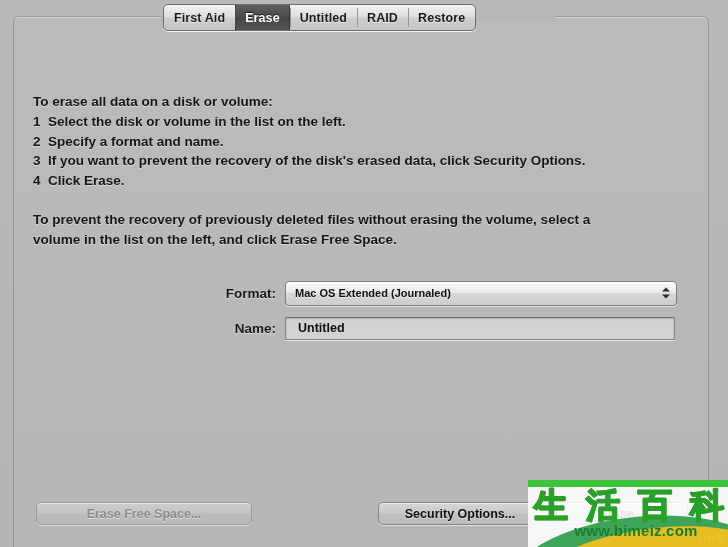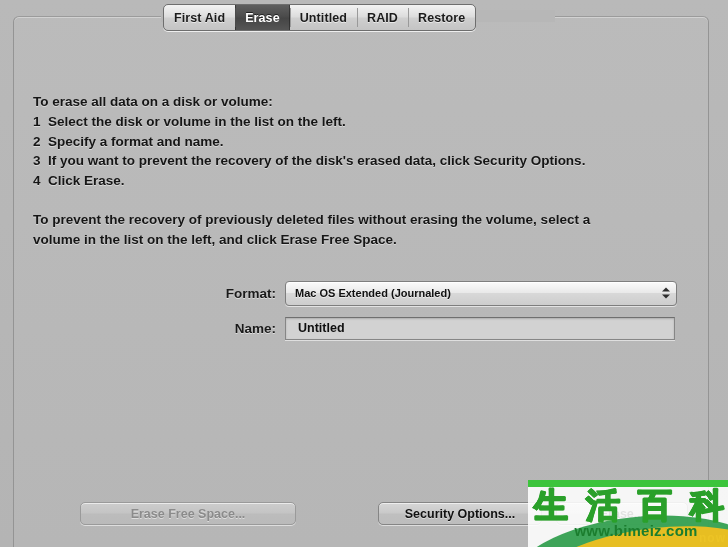--- a/index.html
+++ b/index.html
@@ -225,21 +225,21 @@
     cursor: default;
     z-index: 4;
     white-space: nowrap;
   }
   .btn.disabled {
     color: #8b8b8b;
     text-shadow: 0 1px 0 rgba(255,255,255,0.5);
     border-color: #9a9a9a;
     background: linear-gradient(180deg, #cdcdcd 0%, #c4c4c4 48%, #bcbcbc 52%, #bababa 100%);
   }
-  #btn-erase-free-space { left: 36px; top: 502px; width: 216px; margin-left: 44px; }
+  #btn-erase-free-space { left: 36px; top: 502px; width: 216px; }
   #btn-security-options { left: 378px; top: 502px; width: 164px; justify-content: center; }
   #btn-erase { left: 556px; top: 502px; width: 132px; }
 
   
   .watermark {
     position: absolute;
     left: 528px;
     top: 480px;
     width: 200px;
     height: 67px;

